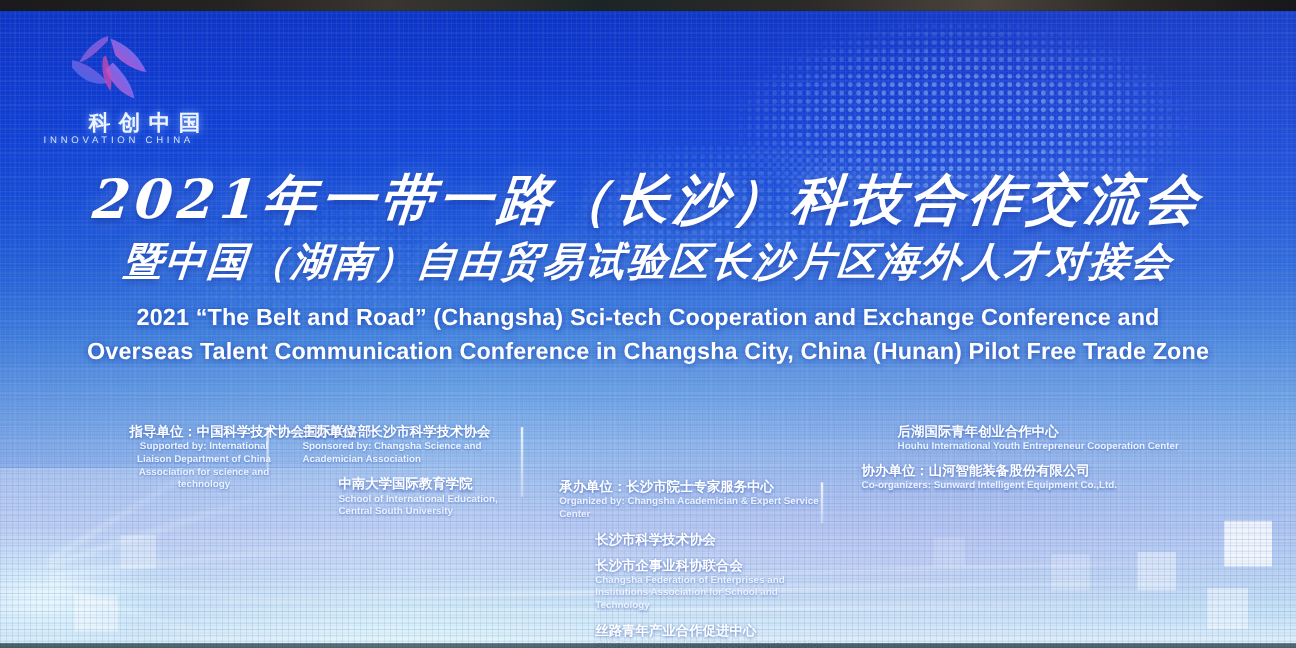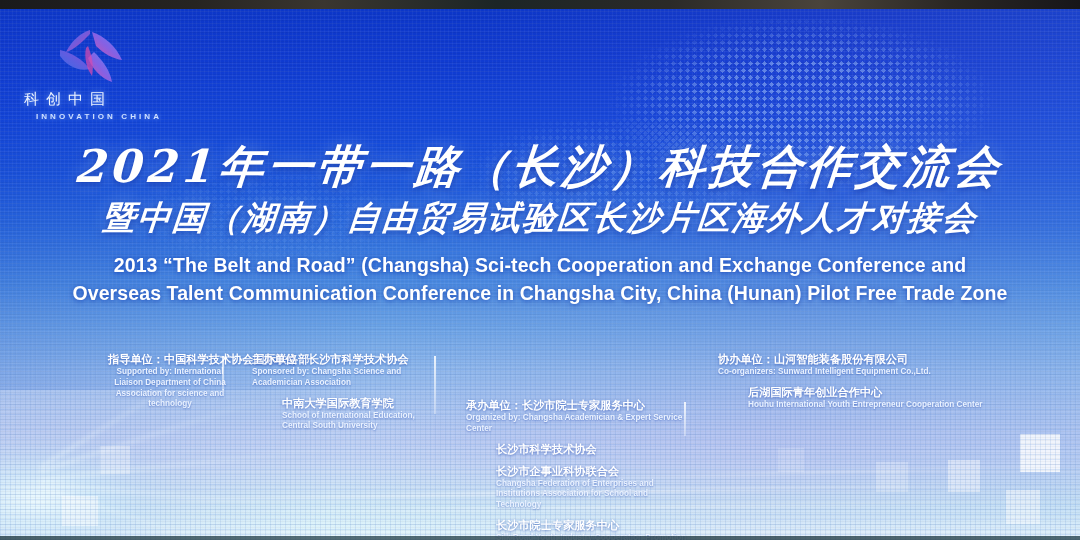--- a/index.html
+++ b/index.html
@@ -120,28 +120,28 @@
     filter:blur(1.4px);
   }
 
   
   .sq{ position:absolute; background:rgba(255,255,255,.35); }
 
   
   .logo-wrap{ position:absolute; left:24px; top:26px; width:150px; height:100px; z-index:20; }
   .logo-mark{ position:absolute; left:28px; top:0; width:78px; height:62px; }
   .logo-cn{
-    position:absolute; left:0; top:64px; width:150px; text-align:left;
-    color:#eef4ff; font-size:15px; letter-spacing:7px; font-weight:400;
+    position:absolute; left:0; top:64px; width:150px; text-align:right;
+    color:#eef4ff; font-size:18px; letter-spacing:7px; font-weight:700;
     text-shadow:0 0 7px rgba(140,190,255,.85);
     font-family:"DejaVu Sans","Liberation Sans",sans-serif;
   }
   .logo-en{
     position:absolute; left:0; top:86px; width:150px; text-align:center;
-    color:#cfe0ff; font-size:8px; letter-spacing:3.1px; font-weight:700;
+    color:#cfe0ff; font-size:8px; letter-spacing:3.1px; font-weight:400;
     text-shadow:0 0 5px rgba(120,170,255,.8);
   }
 
   
   .title-zone{ position:absolute; left:0; top:140px; width:1080px; z-index:20; }
   .cn-title1, .cn-title2{
     text-align:center; color:#ffffff; white-space:nowrap;
     font-family:"DejaVu Serif","Liberation Serif",serif;
     font-weight:700; font-style:italic;
     text-shadow:0 2px 7px rgba(5,40,160,.75), 0 0 16px rgba(170,215,255,.45);
@@ -251,21 +251,21 @@
       </svg>
     </div>
     <div class="logo-cn">科创中国</div>
     <div class="logo-en">INNOVATION CHINA</div>
   </div>
 
   <div class="title-zone">
     <div class="cn-title1">2021年一带一路（长沙）科技合作交流会</div>
     <div class="cn-title2">暨中国（湖南）自由贸易试验区长沙片区海外人才对接会</div>
     <div class="en-title">
-      <div>2013  “The Belt and Road”  (Changsha) Sci-tech Cooperation and Exchange Conference and</div>
+      <div>2021  “The Belt and Road”  (Changsha) Sci-tech Cooperation and Exchange Conference and</div>
       <div>Overseas Talent Communication Conference in Changsha City, China (Hunan) Pilot Free Trade Zone</div>
     </div>
   </div>
 
   <div class="orgs">
 
     <div class="col c1">
       <div class="entry first">
         <div class="cn">指导单位：中国科学技术协会国际联络部</div>
         <div class="en">Supported by: International Liaison Department of China Association for science and technology</div>
@@ -291,34 +291,34 @@
         <div class="en">Organized by: Changsha Academician &amp; Expert Service Center</div>
       </div>
       <div class="entry indent">
         <div class="cn">长沙市科学技术协会</div>
       </div>
       <div class="entry indent">
         <div class="cn">长沙市企事业科协联合会</div>
         <div class="en">Changsha Federation of Enterprises and Institutions Association for School and Technology</div>
       </div>
       <div class="entry indent">
-        <div class="cn">长沙市院士专家服务中心</div>
+        <div class="cn">丝路青年产业合作促进中心</div>
         <div class="en">Silk Road Youth Industry Cooperation Promotion Center</div>
       </div>
       <div class="divider"></div>
     </div>
 
     <div class="col c4">
+      <div class="entry indent">
+        <div class="cn">后湖国际青年创业合作中心</div>
+        <div class="en">Houhu International Youth Entrepreneur Cooperation Center</div>
+      </div>
       <div class="entry">
         <div class="cn">协办单位：山河智能装备股份有限公司</div>
         <div class="en">Co-organizers: Sunward Intelligent Equipment Co.,Ltd.</div>
       </div>
-      <div class="entry indent">
-        <div class="cn">后湖国际青年创业合作中心</div>
-        <div class="en">Houhu International Youth Entrepreneur Cooperation Center</div>
-      </div>
     </div>
 
   </div>
 
   <div class="top-edge"></div>
   <div class="bottom-edge"></div>
 </div>
 
 </body></html>

